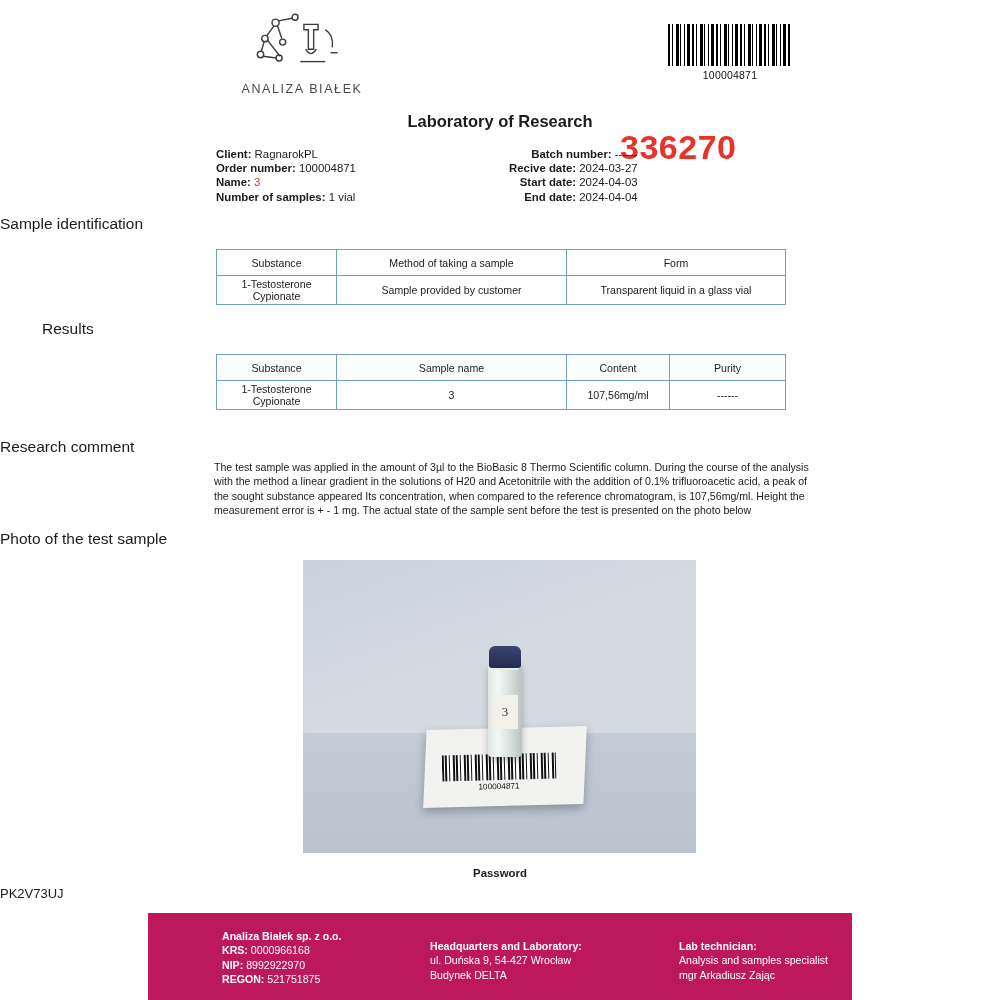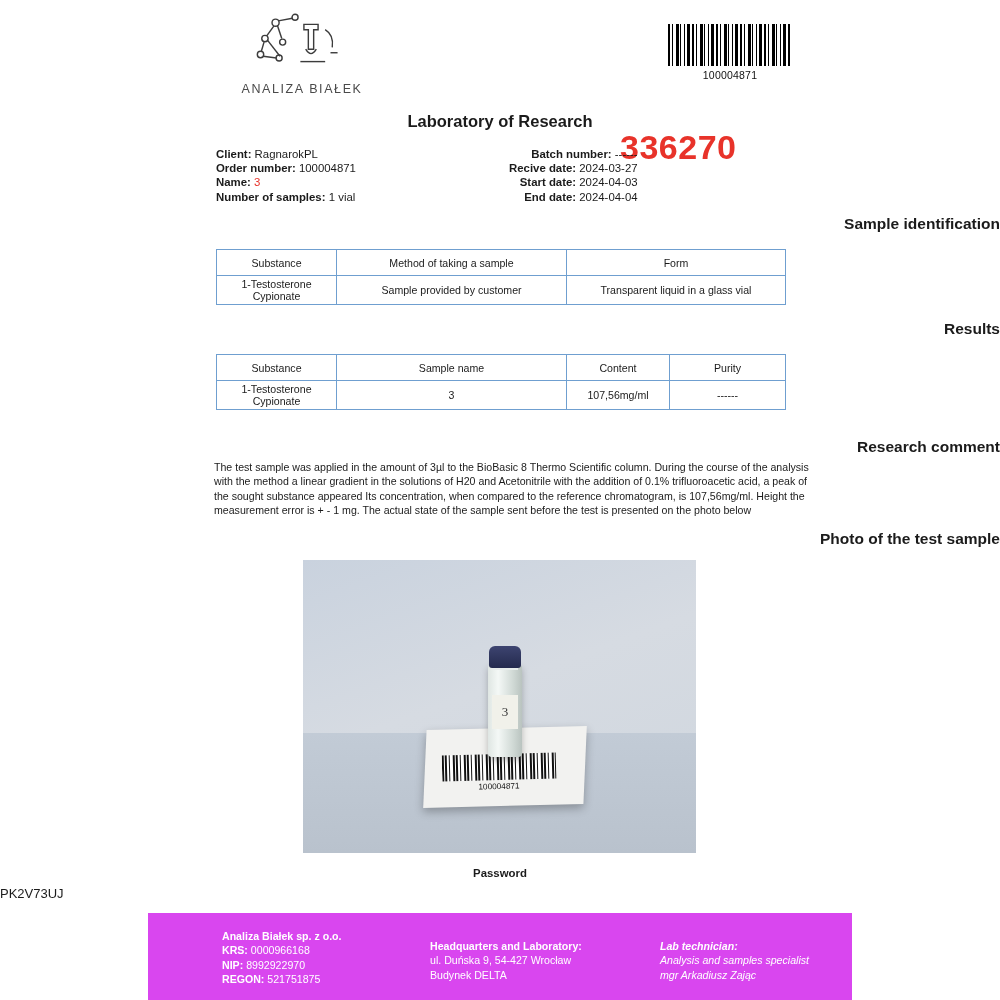--- a/index.html
+++ b/index.html
@@ -81,23 +81,23 @@
     left: 620px;
     font-size: 34px;
     font-weight: bold;
     color: #e8332a;
     letter-spacing: 0.5px;
   }
 
   .section-title {
     position: absolute;
     left: 0; right: 0;
-    text-align: right;
+    text-align: left;
     font-size: 15.5px;
-    font-weight: bold;
+    font-weight: normal;
   }
   #sec-sample { top: 215px; }
   #sec-results { top: 320px; padding-left: 42px; }
   #sec-comment { top: 438px; }
   #sec-photo { top: 530px; }
 
   
   .meta-left {
     position: absolute;
     top: 147px;
@@ -254,32 +254,32 @@
     font-size: 13px;
   }
 
   
   .footer {
     position: absolute;
     left: 148px;
     top: 913px;
     width: 704px;
     height: 87px;
-    background: #d946ef;
+    background: #be185d;
     color: #ffffff;
   }
   .footer-col {
     position: absolute;
     font-size: 10.6px;
     line-height: 14.4px;
   }
   .footer-col b { font-weight: bold; }
   #f-col1 { left: 74px; top: 16px; }
   #f-col2 { left: 282px; top: 26px; }
-  #f-col3 { left: 512px; top: 26px; font-style: italic; }
+  #f-col3 { left: 531px; top: 26px; }
 </style>
 </head>
 <body>
 
 <div class="page">
 
   <div class="header">
 
     <div class="logo-block">
       <svg class="logo-mark" viewBox="0 0 120 70">

